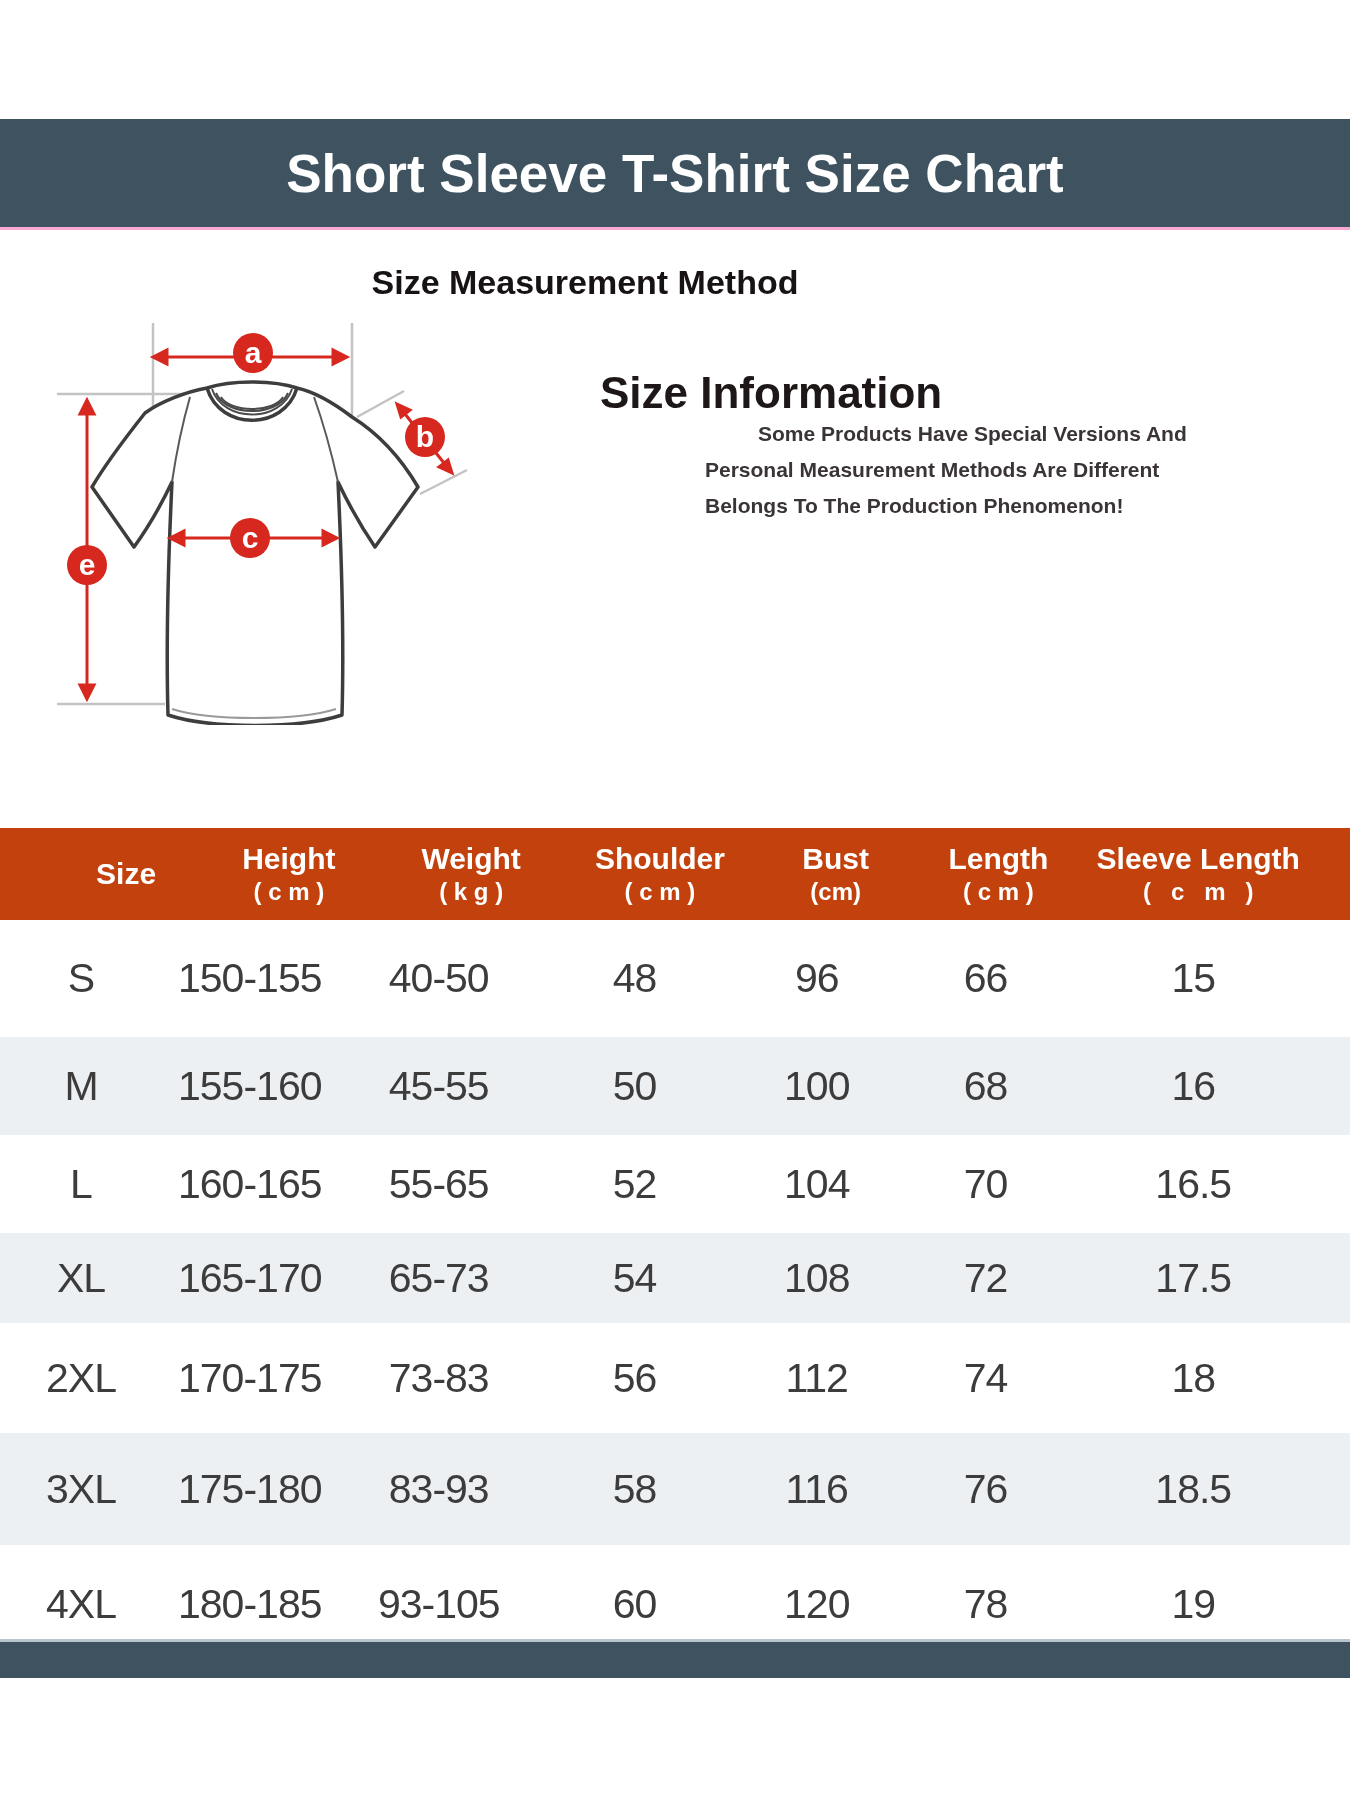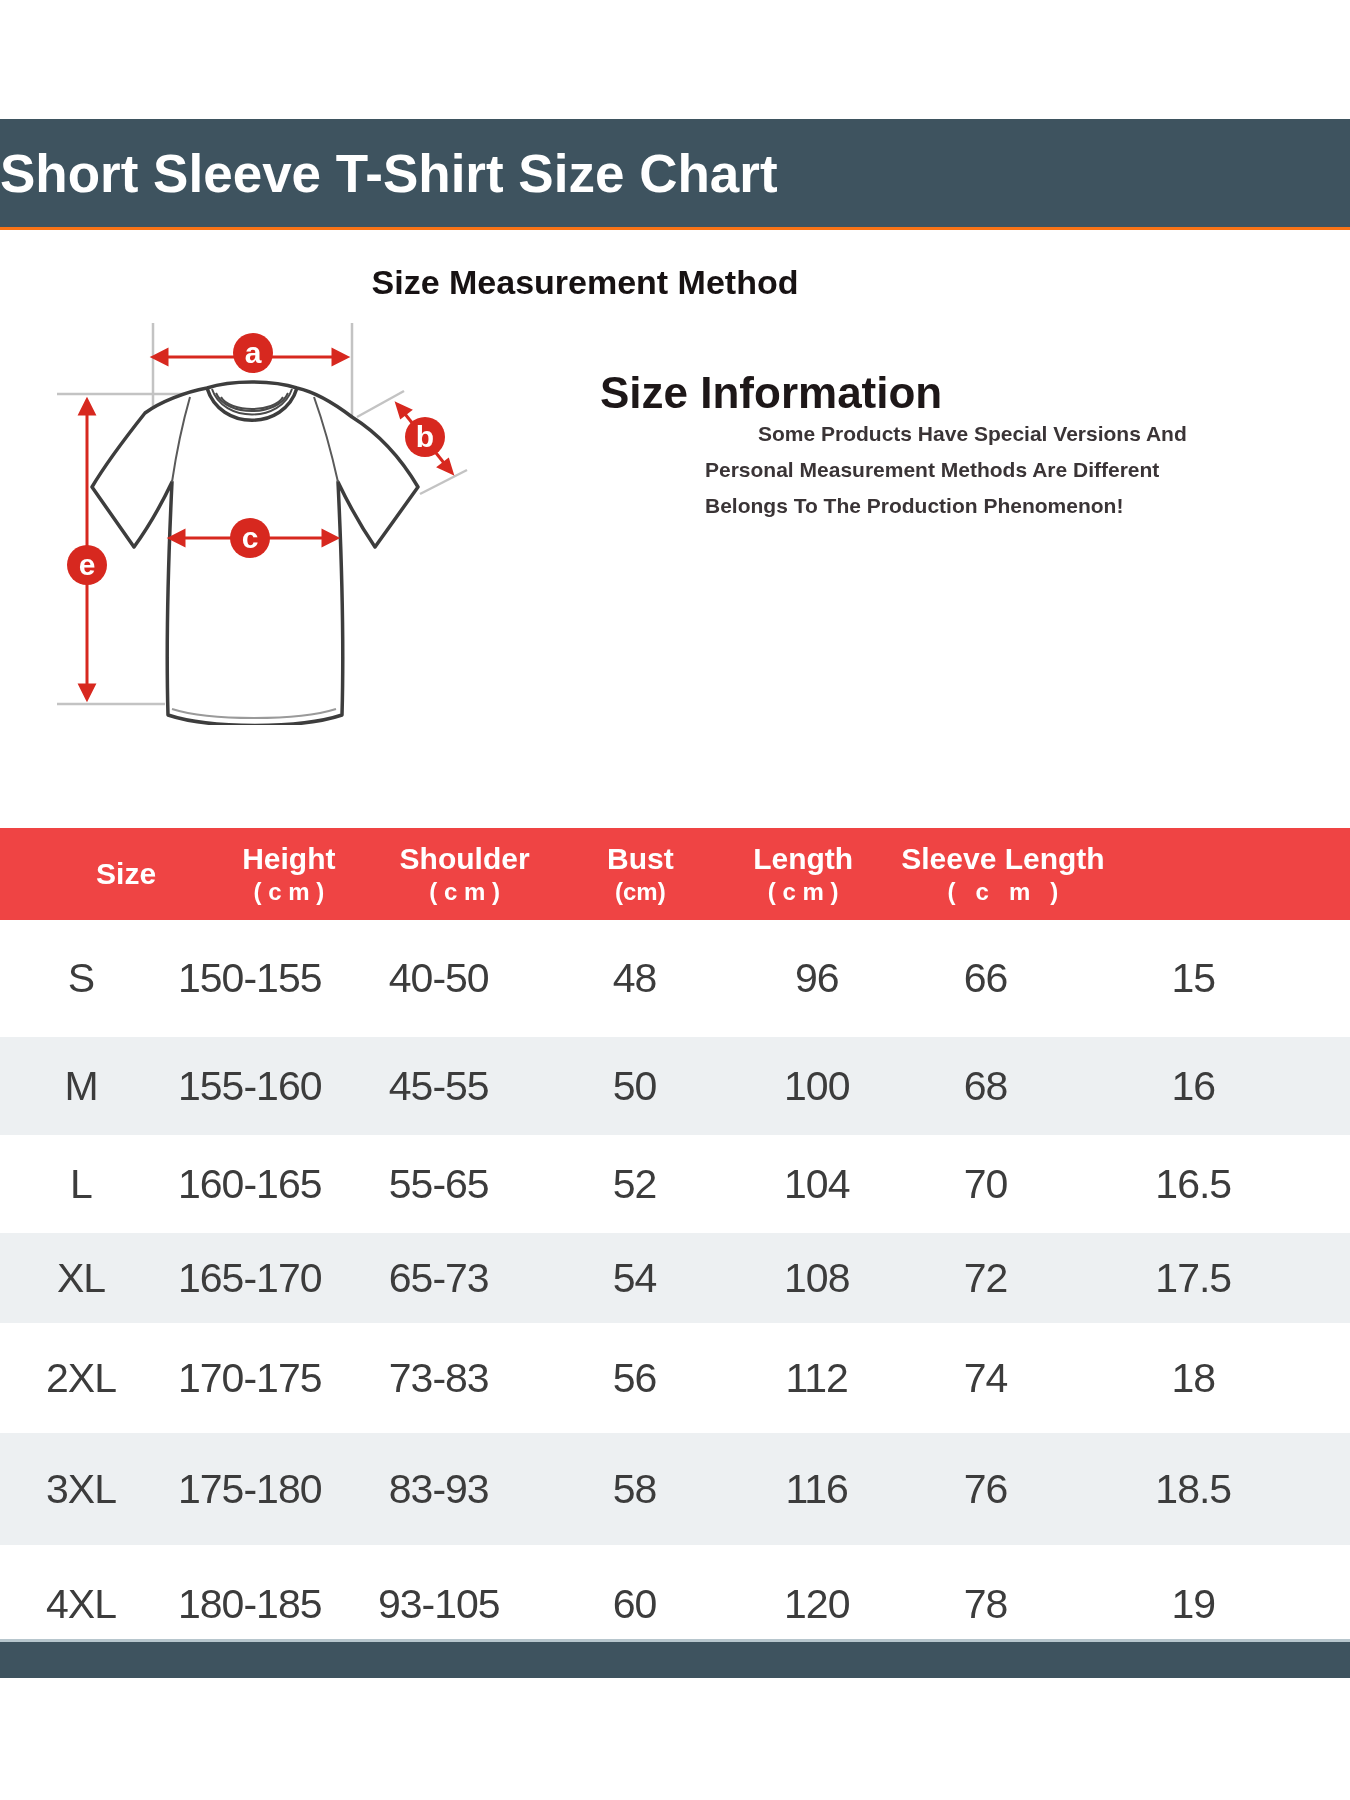--- a/index.html
+++ b/index.html
@@ -2,22 +2,22 @@
 <html><head>
 <meta charset="utf-8">
 <title>Size Chart</title>
 <style>
   html,body{margin:0;padding:0;background:#fff;}
   .page{position:relative;width:1350px;height:1800px;background:#ffffff;overflow:hidden;
         font-family:"Liberation Sans",sans-serif;}
 
   
   .title-bar{position:absolute;left:0;top:119px;width:100%;height:108px;
-             background:#3e535f;border-bottom:3px solid #f97316;
-             display:flex;align-items:center;}
+             background:#3e535f;border-bottom:3px solid #f9a8d4;
+             display:flex;align-items:center;justify-content:center;}
   .title-bar h1{margin:0;color:#ffffff;font-size:53px;font-weight:bold;letter-spacing:0px;}
 
   
   .method-title{position:absolute;left:585px;top:263px;transform:translateX(-50%);
                 font-size:34px;font-weight:bold;color:#171213;white-space:nowrap;}
 
   
   .diagram{position:absolute;left:30px;top:285px;width:460px;height:440px;}
 
   
@@ -35,21 +35,21 @@
   .legend-item.r1c2{left:421px;top:581px;}
   .legend-item.r2c1{left:106px;top:641px;}
   .legend-item.r2c2{left:421px;top:641px;}
   .legend-circle{width:31px;height:31px;border-radius:50%;background:#1d1d1d;color:#fff;
                  font-size:22px;font-weight:bold;display:flex;align-items:center;justify-content:center;
                  flex:none;}
   .legend-label{margin-left:15px;font-size:27px;font-weight:bold;color:#332e30;white-space:nowrap;}
 
   
   .size-table{position:absolute;left:0;top:828px;width:100%;}
-  .thead{display:flex;height:92px;background:#ef4444;color:#ffffff;padding-left:48px;}
+  .thead{display:flex;height:92px;background:#c2410c;color:#ffffff;padding-left:48px;}
   .th{display:flex;flex-direction:column;align-items:center;justify-content:center;gap:2px;}
   .th-label{font-size:30px;font-weight:bold;white-space:pre;}
   .th-unit{font-size:24px;font-weight:bold;white-space:pre;}
   .th-unit:empty{display:none;}
   .trow{display:flex;align-items:center;}
   .trow:nth-child(odd){background:#ffffff;}
   .trow:nth-child(even){background:#edf0f2;}
   .trow:nth-child(1){height:117px;}
   .trow:nth-child(2){height:98px;}
   .trow:nth-child(3){height:98px;}
@@ -168,20 +168,24 @@
 
   <div class="size-table">
     <div class="thead">
       <div class="th c0">
           <span class="th-label">Size</span>
         </div>
       <div class="th c1">
           <span class="th-label">Height</span>
           <span class="th-unit">( c m )</span>
         </div>
+      <div class="th c2">
+          <span class="th-label">Weight</span>
+          <span class="th-unit">( k g )</span>
+        </div>
       <div class="th c3">
           <span class="th-label">Shoulder</span>
           <span class="th-unit">( c m )</span>
         </div>
       <div class="th c4">
           <span class="th-label">Bust</span>
           <span class="th-unit">(cm)</span>
         </div>
       <div class="th c5">
           <span class="th-label">Length</span>

